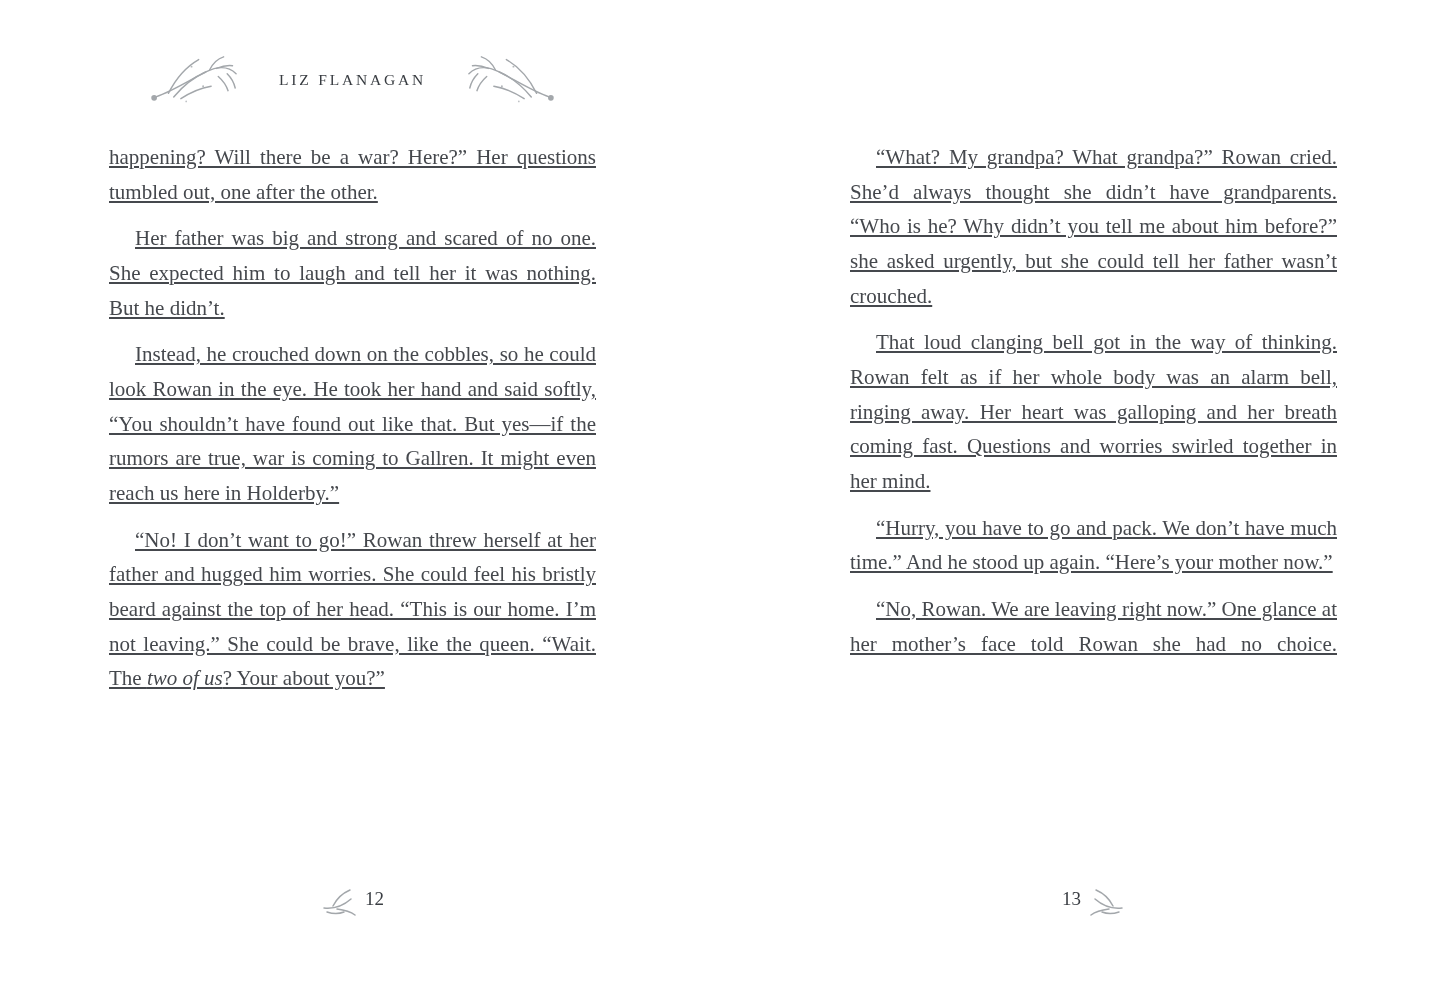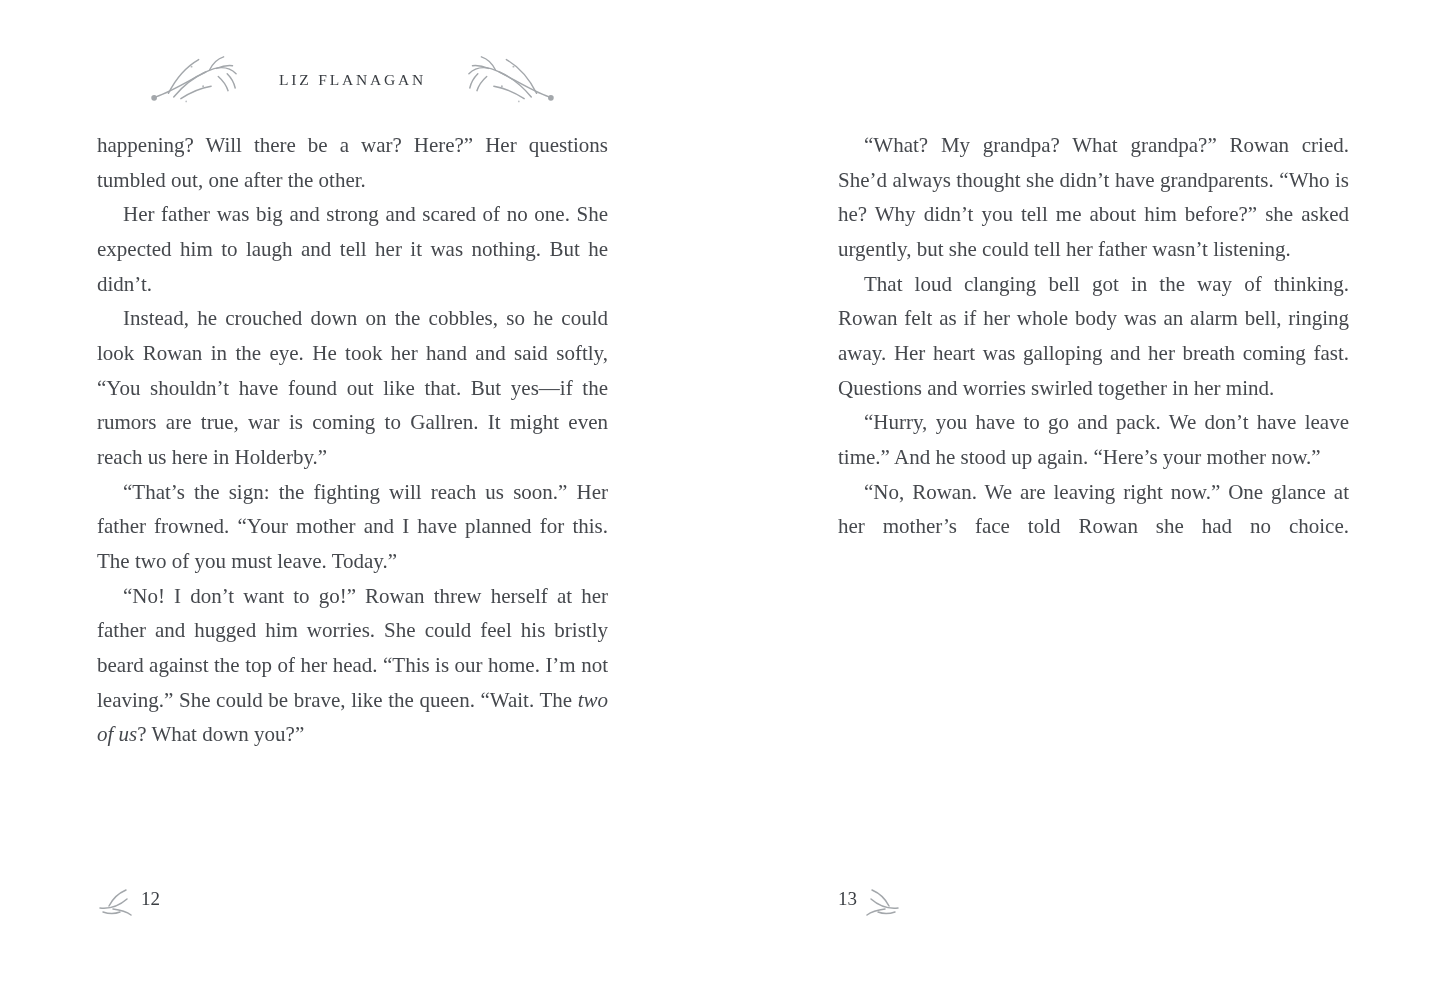--- a/index.html
+++ b/index.html
@@ -52,33 +52,33 @@
     position: absolute;
     top: 128px;
     left: 0;
     right: 0;
     font-size: 21px;
     line-height: 34.65px;
     color: #45484d;
     text-align: justify;
     hyphens: none;
   }
-  .page-body p { margin: 0; }
+  .page-body p { margin: 12px; text-decoration: underline; }
   .page-body p.indent { text-indent: 26px; }
   .page-body p.justify-last { text-align-last: justify; }
   .page-body em { font-style: italic; }
 
   .page-footer {
     position: absolute;
     top: 880px;
     left: 0;
     right: 0;
     display: flex;
     align-items: center;
-    justify-content: flex-start;
+    justify-content: center;
     gap: 7px;
     color: #3a3e43;
     font-size: 19px;
   }
   .sprig {
     width: 37px;
     height: 28px;
     flex: 0 0 auto;
     margin-top: 8px;
   }
@@ -127,38 +127,37 @@
       <div class="running-head">LIZ FLANAGAN</div>
       <svg class="flourish mirror" viewBox="0 0 110 62">
           <use href="#branch"></use>
         </svg>
     </header>
 
     <div class="page-body">
         <p><span>happening? Will there be a war? Here?” Her questions tumbled out, one after the other.</span></p>
         <p class="indent"><span>Her father was big and strong and scared of no one. She expected him to laugh and tell her it was nothing. But he didn’t.</span></p>
         <p class="indent"><span>Instead, he crouched down on the cobbles, so he could look Rowan in the eye. He took her hand and said softly, “You shouldn’t have found out like that. But yes—if the rumors are true, war is coming to Gallren. It might even reach us here in Holderby.”</span></p>
-        <p class="indent"><span>“That’s the sign: the fighting will reach us soon.” Her father frowned. “Your mother and I have planned for this. The two of you must leave. Today.”</span></p>
-        <p class="indent"><span>“No! I don’t want to go!” Rowan threw herself at her father and hugged him worries. She could feel his bristly beard against the top of her head. “This is our home. I’m not leaving.” She could be brave, like the queen. “Wait. The </span><em>two of us</em><span>? What down you?”</span></p>
+        <p class="indent"><span>“No! I don’t want to go!” Rowan threw herself at her father and hugged him worries. She could feel his bristly beard against the top of her head. “This is our home. I’m not leaving.” She could be brave, like the queen. “Wait. The </span><em>two of us</em><span>? Your about you?”</span></p>
       </div>
 
     <footer class="page-footer">
       <svg class="sprig" viewBox="0 0 37 28">
           <use href="#sprigsym"></use>
         </svg>
       <span class="page-number">12</span>
     </footer>
   </section>
 
   <section class="page right">
 
     <div class="page-body">
-        <p class="indent"><span>“What? My grandpa? What grandpa?” Rowan cried. She’d always thought she didn’t have grandparents. “Who is he? Why didn’t you tell me about him before?” she asked urgently, but she could tell her father wasn’t listening.</span></p>
+        <p class="indent"><span>“What? My grandpa? What grandpa?” Rowan cried. She’d always thought she didn’t have grandparents. “Who is he? Why didn’t you tell me about him before?” she asked urgently, but she could tell her father wasn’t crouched.</span></p>
         <p class="indent"><span>That loud clanging bell got in the way of thinking. Rowan felt as if her whole body was an alarm bell, ringing away. Her heart was galloping and her breath coming fast. Questions and worries swirled together in her mind.</span></p>
-        <p class="indent"><span>“Hurry, you have to go and pack. We don’t have leave time.” And he stood up again. “Here’s your mother now.”</span></p>
+        <p class="indent"><span>“Hurry, you have to go and pack. We don’t have much time.” And he stood up again. “Here’s your mother now.”</span></p>
         <p class="indent justify-last"><span>“No, Rowan. We are leaving right now.” One glance at her mother’s face told Rowan she had no choice.</span></p>
       </div>
 
     <footer class="page-footer">
       <span class="page-number">13</span>
       <svg class="sprig mirror" viewBox="0 0 37 28">
           <use href="#sprigsym"></use>
         </svg>
     </footer>
   </section>

